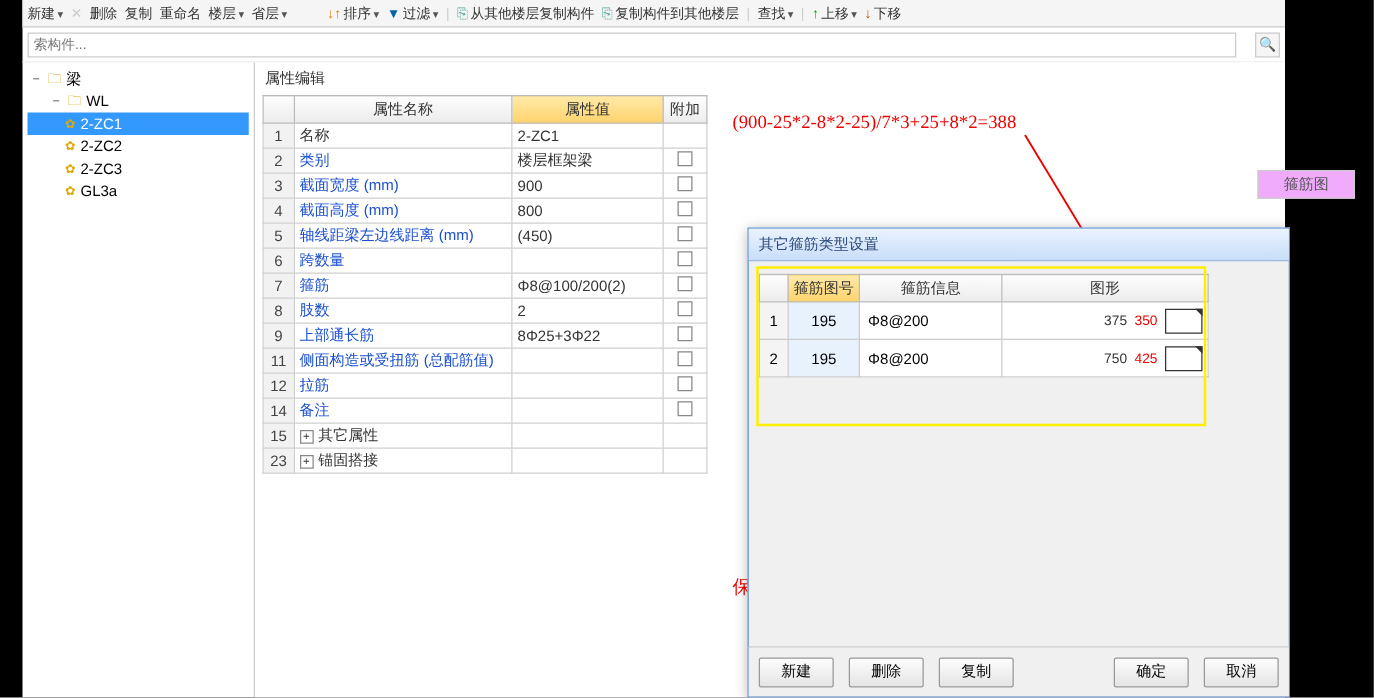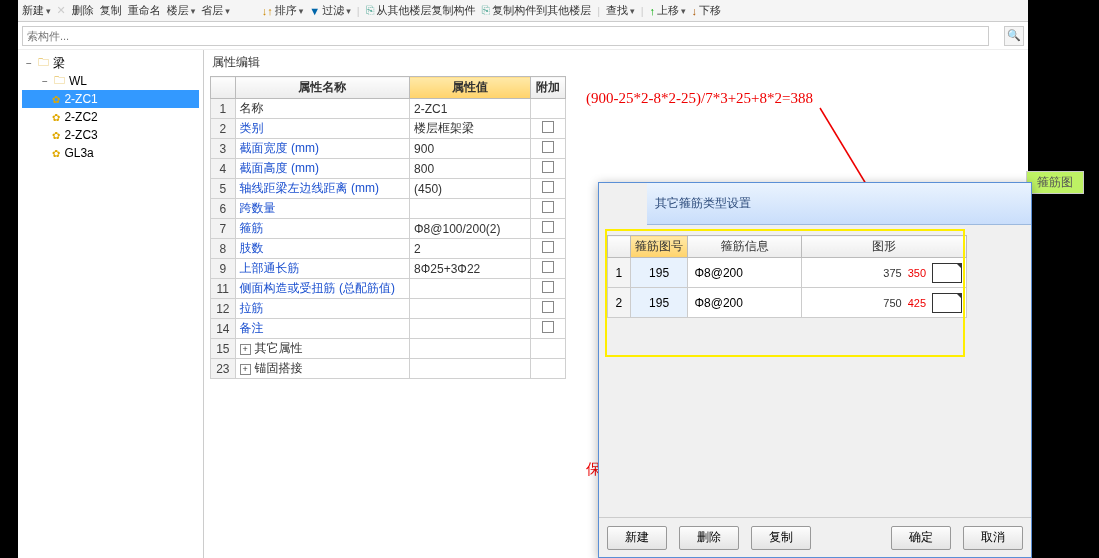--- a/index.html
+++ b/index.html
@@ -91,21 +91,21 @@
     position:absolute;
     left:6px; top:26px;
     width:356px;
     border-collapse:collapse;
     font-size:12px;
   }
   .prop-table th {
     background:linear-gradient(#fdfdfd,#ececec);
     border:1px solid #bbb;
     height:22px;
-    font-weight:bold;
+    font-weight:normal;
     color:#333;
   }
   .prop-table th.val { background:linear-gradient(#ffe9a8,#ffd36b); }
   .prop-table td {
     border:1px solid #d0d0d0;
     height:20px;
     padding:0 4px;
     vertical-align:middle;
   }
   .prop-table td.rownum {
@@ -133,26 +133,26 @@
   
   .dialog {
     position:absolute;
     left:598px; top:182px;
     width:434px; height:376px;
     background:#f0f0f0;
     border:1px solid #5a8fd6;
     box-shadow:0 2px 10px rgba(0,0,0,0.3);
   }
   .dialog-title {
-    height:42px;
+    height:26px;
     background:linear-gradient(#eaf3fe,#c9defb);
     border-bottom:1px solid #9cb9de;
     padding:0 8px;
     display:flex; align-items:center;
-    font-size:12px; color:#2b4a7a;margin-left:48px;
+    font-size:12px; color:#2b4a7a;
   }
   .dialog-body {
     padding:10px 8px 0 8px;
     position:relative;
   }
   .yellow-box {
     position:absolute;
     left:6px; top:4px;
     width:360px; height:128px;
     border:2px solid #ffee00;
@@ -229,26 +229,25 @@
   svg.overlay {
     position:absolute;
     left:0; top:0;
     width:1028px; height:558px;
     pointer-events:none;
   }
   .side-tab {
     position:absolute;
     right:-56px; top:86px;
     writing-mode:horizontal-tb;
-    background:#bef264;
+    background:#f0abfc;
     border:1px solid #ccc;
-    padding:2px 10px;
+    padding:2px 20px;
     font-size:12px;
     color:#555;
-    margin-top:35px;
   }
 </style>
 </head>
 <body>
 
 <div class="app-frame">
 
   <div class="toolbar">
     <span class="tb-item">
         <span>新建</span>

